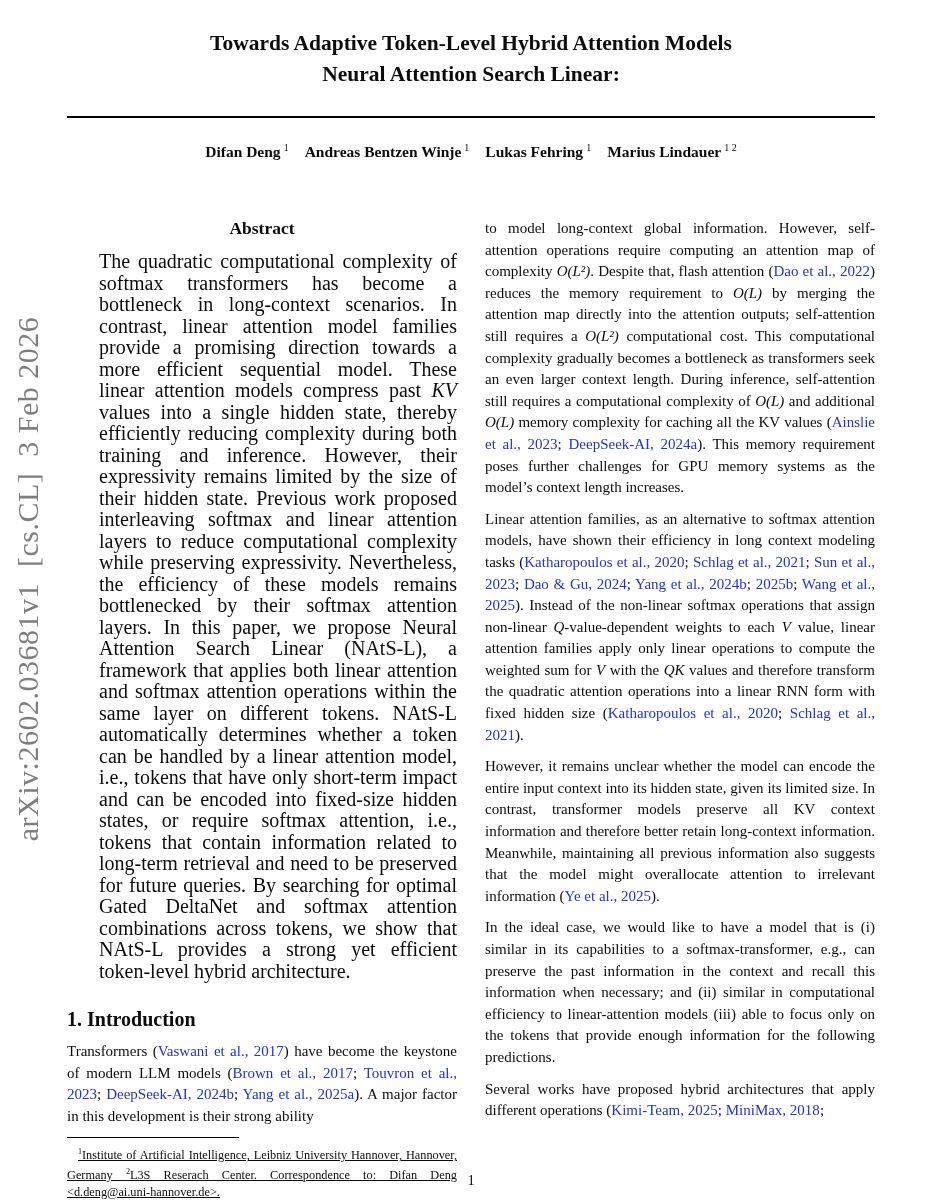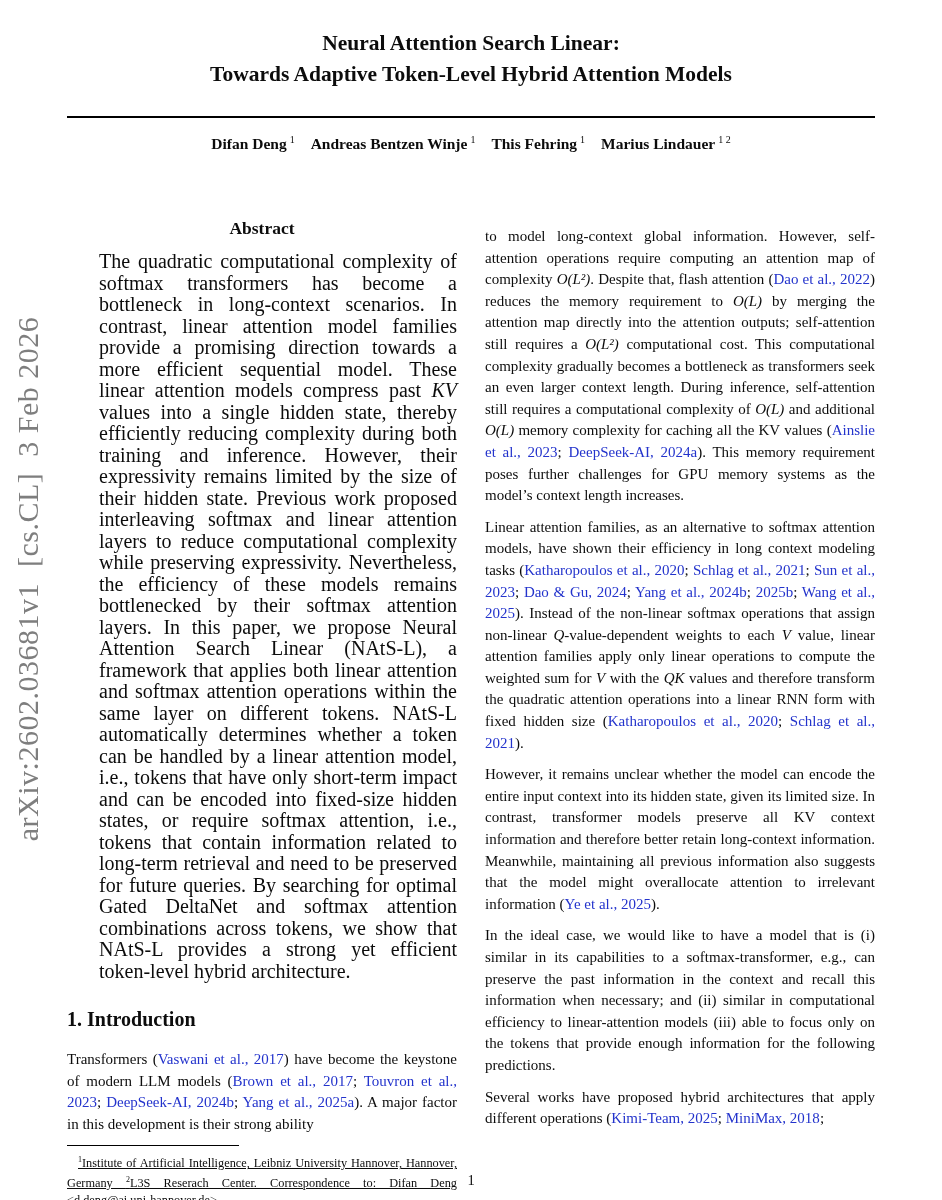--- a/index.html
+++ b/index.html
@@ -41,21 +41,21 @@
     font-size: 21.5px;
     font-weight: bold;
     line-height: 31px;
   }
   .title-rule {
     border: none;
     border-top: 2px solid #000;
     margin: 26px 0 0 0;
   }
   .authors {
-    margin-top: 16px;
+    margin-top: 24px;
     display: flex;
     justify-content: center;
     gap: 16px;
     font-size: 15.5px;
     font-weight: bold;
     text-align: center;
   }
   .author-sup {
     font-weight: 400;
     font-size: 10px;
@@ -93,21 +93,21 @@
   .section-heading {
     font-size: 20px;
     font-weight: bold;
     margin: 26px 0 10px 0;
   }
   p.body {
     font-size: 15px;
     line-height: 21.6px;
     text-align: justify;
     hyphens: auto; -webkit-hyphens: auto;
-    margin: 8px 0 10px 0;
+    margin: 0 0 10px 0;
   }
   p.body:last-child { margin-bottom: 0; }
 
   .footnote-block { margin-top: auto; }
   .footnote-rule {
     width: 172px;
     border: none;
     border-top: 1px solid #000;
     margin: 0 0 6px 0;
   }
@@ -140,27 +140,27 @@
   .sup { font-size: 65%; vertical-align: super; }
 </style>
 </head>
 <body>
 
 <div class="page">
 
   <div class="arxiv-banner">arXiv:2602.03681v1  [cs.CL]  3 Feb 2026</div>
 
   <div class="header">
+    <div class="title-line">Towards Adaptive Token-Level Hybrid Attention Models</div>
     <div class="title-line">Neural Attention Search Linear:</div>
-    <div class="title-line">Towards Adaptive Token-Level Hybrid Attention Models</div>
     <hr class="title-rule">
     <div class="authors">
       <span class="author"><span>Difan Deng</span><span class="author-sup">1</span></span>
       <span class="author"><span>Andreas Bentzen Winje</span><span class="author-sup">1</span></span>
-      <span class="author"><span>This Fehring</span><span class="author-sup">1</span></span>
+      <span class="author"><span>Lukas Fehring</span><span class="author-sup">1</span></span>
       <span class="author"><span>Marius Lindauer</span><span class="author-sup">1 2</span></span>
     </div>
   </div>
 
   <div class="col-left">
     <div class="abstract-heading">Abstract</div>
     <div class="abstract-body">The quadratic computational complexity of softmax transformers has become a bottleneck in long-context scenarios. In contrast, linear attention model families provide a promising direction towards a more efficient sequential model. These linear attention models compress past <span class="math">KV</span> values into a single hidden state, thereby efficiently reducing complexity during both training and inference. However, their expressivity remains limited by the size of their hidden state. Previous work proposed interleaving softmax and linear attention layers to reduce computational complexity while preserving expressivity. Nevertheless, the efficiency of these models remains bottlenecked by their softmax attention layers. In this paper, we propose Neural Attention Search Linear (NAtS-L), a framework that applies both linear attention and softmax attention operations within the same layer on different tokens. NAtS-L automatically determines whether a token can be handled by a linear attention model, i.e., tokens that have only short-term impact and can be encoded into fixed-size hidden states, or require softmax attention, i.e., tokens that contain information related to long-term retrieval and need to be preserved for future queries. By searching for optimal Gated DeltaNet and softmax attention combinations across tokens, we show that NAtS-L provides a strong yet efficient token-level hybrid architecture.</div>
     <div class="section-heading">1. Introduction</div>
     <p class="body">Transformers (<span class="cite">Vaswani et al., 2017</span>) have become the keystone of modern LLM models (<span class="cite">Brown et al., 2017</span>; <span class="cite">Touvron et al., 2023</span>; <span class="cite">DeepSeek-AI, 2024b</span>; <span class="cite">Yang et al., 2025a</span>). A major factor in this development is their strong ability</p>
     <div class="footnote-block">

